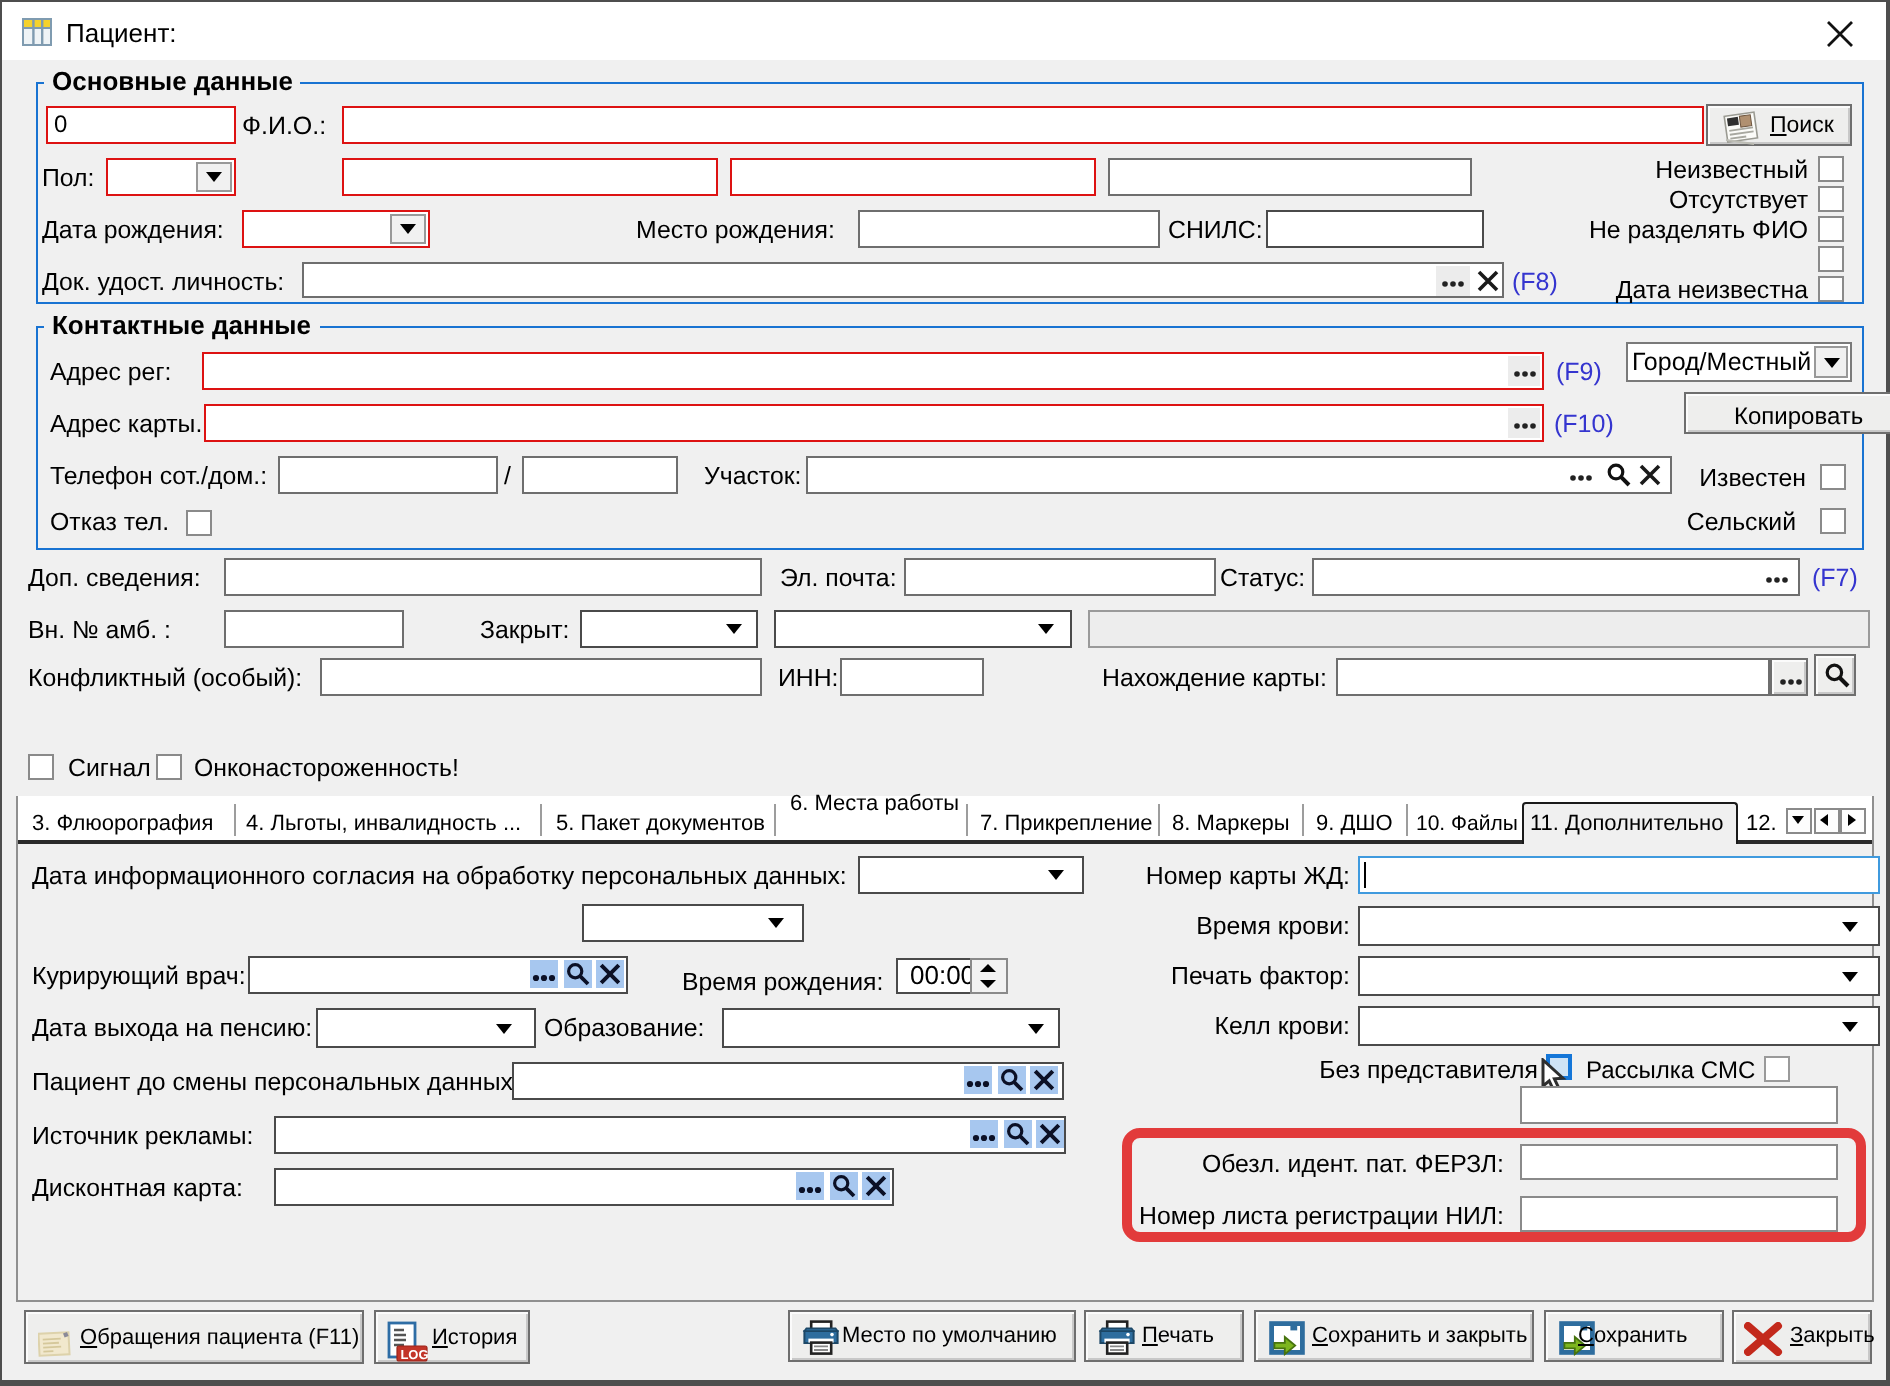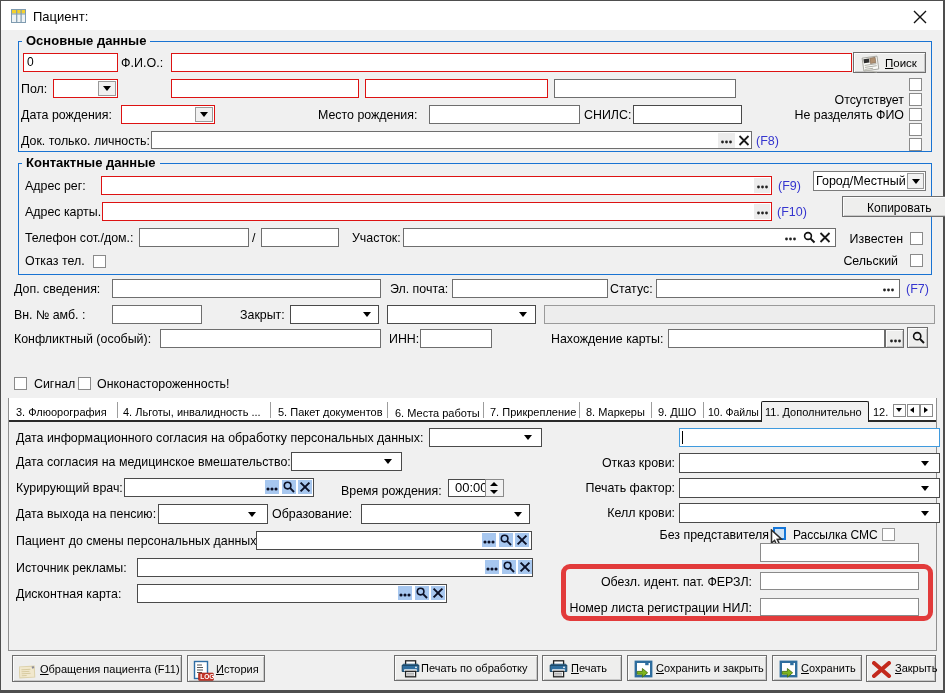--- a/index.html
+++ b/index.html
@@ -69,39 +69,41 @@
 
 <div class="lbl" style="left:20px;top:107px">Дата рождения:</div>
 <div class="redf" style="left:120px;top:104px;width:94px;height:19px"></div>
 <div class="arrbtn" style="left:194px;top:106px;width:18px;height:15px"></div>
 <div class="tri" style="left:199px;top:111px"></div>
 <div class="lbl" style="left:317px;top:107px">Место рождения:</div>
 <div class="fld" style="left:428px;top:104px;width:151px;height:19px"></div>
 <div class="lbl" style="left:583px;top:107px">СНИЛС:</div>
 <div class="fldd" style="left:632px;top:104px;width:109px;height:19px;border-width:1.5px"></div>
 
-<div class="lbl" style="left:20px;top:133px">Док. только. личность:</div>
+<div class="lbl" style="left:20px;top:133px">Док. удост. личность:</div>
 <div class="fld" style="left:150px;top:130px;width:601px;height:18px"></div>
 <div style="position:absolute;left:717px;top:132px;width:17px;height:15px;background:#ececec"></div>
 <svg style="position:absolute;left:719px;top:133px" width="13" height="13" viewBox="0 0 13 13">
       <circle cx="2.5" cy="8" r="1.4" fill="#222"></circle>
       <circle cx="6.5" cy="8" r="1.4" fill="#222"></circle>
       <circle cx="10.5" cy="8" r="1.4" fill="#222"></circle>
     </svg>
 <svg style="position:absolute;left:737px;top:134px" width="12" height="11" viewBox="0 0 12 11">
       <path d="M1.5 1 L10.5 10 M10.5 1 L1.5 10" stroke="#1a1a1a" stroke-width="1.8"></path>
     </svg>
 <div class="hint" style="left:755px;top:133px">(F8)</div>
 
+<div class="rlbl" style="left:700px;top:77px;width:203px">Неизвестный</div>
     <div class="cb" style="left:908px;top:77px"></div>
 <div class="rlbl" style="left:700px;top:92px;width:203px">Отсутствует</div>
     <div class="cb" style="left:908px;top:92px"></div>
 <div class="rlbl" style="left:700px;top:107px;width:203px">Не разделять ФИО</div>
     <div class="cb" style="left:908px;top:107px"></div>
     <div class="cb" style="left:908px;top:122px"></div>
+<div class="rlbl" style="left:700px;top:137px;width:203px">Дата неизвестна</div>
     <div class="cb" style="left:908px;top:137px"></div>
 
 <div class="grp" style="left:17px;top:162px;width:914px;height:112px"></div>
 <div class="grplbl" style="left:21px;top:155px">Контактные данные</div>
 
 <div class="lbl" style="left:24px;top:178px">Адрес рег:</div>
 <div class="redf" style="left:100px;top:175px;width:671px;height:19px"></div>
 <div style="position:absolute;left:753px;top:177px;width:16px;height:15px;background:#ececec"></div>
 <svg style="position:absolute;left:755px;top:178px" width="13" height="13" viewBox="0 0 13 13">
       <circle cx="2.5" cy="8" r="1.4" fill="#222"></circle>
@@ -199,21 +201,21 @@
 <div style="position:absolute;left:7px;top:397px;width:929px;height:253px;border:1px solid #8f8f8f;border-top:none"></div>
 <div style="position:absolute;left:8px;top:397px;width:927px;height:22px;background:#fff"></div>
 <div style="position:absolute;left:8px;top:419px;width:753px;height:1.5px;background:#2a2a2a"></div>
 <div style="position:absolute;left:866px;top:419px;width:69px;height:1.5px;background:#2a2a2a"></div>
 <div class="tlbl" style="left:15px;top:405px">3. Флюорография</div>
 <div class="tsep" style="left:116px"></div>
 <div class="tlbl" style="left:122px;top:405px">4. Льготы, инвалидность ...</div>
 <div class="tsep" style="left:269px"></div>
 <div class="tlbl" style="left:277px;top:405px">5. Пакет документов</div>
 <div class="tsep" style="left:386px"></div>
-<div class="tlbl" style="left:394px;top:406px">6. Места работы</div>
+<div class="tlbl" style="left:394px;top:395px">6. Места работы</div>
 <div class="tsep" style="left:482px"></div>
 <div class="tlbl" style="left:489px;top:405px">7. Прикрепление</div>
 <div class="tsep" style="left:578px"></div>
 <div class="tlbl" style="left:585px;top:405px">8. Маркеры</div>
 <div class="tsep" style="left:650px"></div>
 <div class="tlbl" style="left:657px;top:405px">9. ДШО</div>
 <div class="tsep" style="left:702px"></div>
 <div class="tlbl" style="left:707px;top:405px;font-size:10.5px">10. Файлы</div>
 <div style="position:absolute;left:760px;top:400px;width:108px;height:21px;background:#f0f0f0;border:1.5px solid #1a1a1a;border-bottom:none;border-radius:2px 2px 0 0"></div>
 <div class="tlbl" style="left:764px;top:405px">11. Дополнительно</div>
@@ -221,21 +223,20 @@
 <div class="arrbtn" style="left:892px;top:403px;width:13px;height:13px;background:#fdfdfd;border-color:#8a8a8a"></div>
 <div class="tri" style="left:895px;top:407px;border-left-width:3.5px;border-right-width:3.5px;border-top-width:4.5px"></div>
 <div class="arrbtn" style="left:906px;top:403px;width:13px;height:13px;background:#fdfdfd;border-color:#8a8a8a"></div>
 <div style="position:absolute;left:909px;top:406px;width:0;height:0;border-top:3.5px solid transparent;border-bottom:3.5px solid transparent;border-right:4.5px solid #000"></div>
 <div class="arrbtn" style="left:919px;top:403px;width:13px;height:13px;background:#fdfdfd;border-color:#8a8a8a"></div>
 <div style="position:absolute;left:923px;top:406px;width:0;height:0;border-top:3.5px solid transparent;border-bottom:3.5px solid transparent;border-left:4.5px solid #000"></div>
 
 <div class="lbl" style="left:15px;top:430px">Дата информационного согласия на обработку персональных данных:</div>
 <div class="fldd" style="left:428px;top:427px;width:113px;height:19px"></div>
 <div class="tri" style="left:523px;top:434px"></div>
-<div class="lbl" style="left:15px;top:454px">Дата согласия на медицинское вмешательство:</div>
 <div class="fldd" style="left:290px;top:451px;width:111px;height:19px"></div>
 <div class="tri" style="left:383px;top:458px"></div>
 <div class="lbl" style="left:15px;top:480px">Курирующий врач:</div>
 <div class="fldd" style="left:123px;top:477px;width:190px;height:19px"></div>
 <div class="bb2" style="left:264px;top:479px"><svg width="14" height="14" viewBox="0 0 14 14">
         <circle cx="3" cy="9" r="1.55" fill="#0b1026"></circle>
         <circle cx="7" cy="9" r="1.55" fill="#0b1026"></circle>
         <circle cx="11" cy="9" r="1.55" fill="#0b1026"></circle>
       </svg></div>
 <div class="bb2" style="left:281px;top:479px"><svg width="14" height="14" viewBox="0 0 14 14">
@@ -292,23 +293,24 @@
         <circle cx="11" cy="9" r="1.55" fill="#0b1026"></circle>
       </svg></div>
 <div class="bb2" style="left:414px;top:585px"><svg width="14" height="14" viewBox="0 0 14 14">
         <circle cx="5.6" cy="5.6" r="3.3" fill="none" stroke="#0b1026" stroke-width="1.6"></circle>
         <path d="M8.2 8.2 L12 12" stroke="#0b1026" stroke-width="1.9"></path>
       </svg></div>
 <div class="bb2" style="left:430px;top:585px"><svg width="14" height="14" viewBox="0 0 14 14">
         <path d="M2.6 2.6 L11.4 11.4 M11.4 2.6 L2.6 11.4" stroke="#0b1026" stroke-width="2"></path>
       </svg></div>
 
+<div class="rlbl" style="left:450px;top:430px;width:224px">Номер карты ЖД:</div>
 <div style="position:absolute;left:678px;top:427px;width:261px;height:19px;background:#fff;border:1px solid #3f9ade"></div>
 <div style="position:absolute;left:681px;top:430px;width:1px;height:13px;background:#000"></div>
-<div class="rlbl" style="left:450px;top:455px;width:224px">Отказ крови:</div>
+<div class="rlbl" style="left:450px;top:455px;width:224px">Время крови:</div>
 <div class="fldd" style="left:678px;top:452px;width:261px;height:20px;border-width:1.5px"></div>
 <div class="tri" style="left:920px;top:460px"></div>
 <div class="rlbl" style="left:450px;top:480px;width:224px">Печать фактор:</div>
 <div class="fldd" style="left:678px;top:477px;width:261px;height:20px;border-width:1.5px"></div>
 <div class="tri" style="left:920px;top:485px"></div>
 <div class="rlbl" style="left:450px;top:505px;width:224px">Келл крови:</div>
 <div class="fldd" style="left:678px;top:502px;width:261px;height:20px;border-width:1.5px"></div>
 <div class="tri" style="left:920px;top:510px"></div>
 <div class="rlbl" style="left:500px;top:527px;width:268px">Без представителя</div>
 <div style="position:absolute;left:772px;top:526px;width:13px;height:13px;background:#cfe3f5;border:2px solid #1476d8"></div>
@@ -344,21 +346,21 @@
 <div class="btn" style="left:393px;top:654px;width:144px;height:26px">
  <svg class="prn" style="position:absolute;left:6px;top:4px" width="19" height="18" viewBox="0 0 19 18">
         <rect x="4.6" y="0.8" width="10" height="5" fill="#fff" stroke="#222" stroke-width="1.3"></rect>
         <path d="M1.2 5.5 h16.6 v6 h-16.6 z" fill="#2e6d9e" stroke="#1c4766" stroke-width="1"></path>
         <path d="M2.2 4.2 h14.6 l1 1.3 h-16.6 z" fill="#2e6d9e" stroke="#1c4766" stroke-width="0.8"></path>
         <rect x="3.2" y="9.3" width="12.6" height="2" fill="#fff"></rect>
         <circle cx="15" cy="7.3" r="0.9" fill="#fff"></circle>
         <rect x="4.6" y="11.3" width="10" height="5.5" fill="#fff" stroke="#222" stroke-width="1.3"></rect>
         <path d="M6 13.2h7M6 15h7" stroke="#888" stroke-width="0.9"></path>
       </svg>
- <span style="position:absolute;left:26px;top:6px">Печать по обработку</span>
+ <span style="position:absolute;left:26px;top:6px">Место по умолчанию</span>
 </div>
 <div class="btn" style="left:541px;top:654px;width:80px;height:26px">
  <svg class="prn" style="position:absolute;left:6px;top:4px" width="19" height="18" viewBox="0 0 19 18">
         <rect x="4.6" y="0.8" width="10" height="5" fill="#fff" stroke="#222" stroke-width="1.3"></rect>
         <path d="M1.2 5.5 h16.6 v6 h-16.6 z" fill="#2e6d9e" stroke="#1c4766" stroke-width="1"></path>
         <path d="M2.2 4.2 h14.6 l1 1.3 h-16.6 z" fill="#2e6d9e" stroke="#1c4766" stroke-width="0.8"></path>
         <rect x="3.2" y="9.3" width="12.6" height="2" fill="#fff"></rect>
         <circle cx="15" cy="7.3" r="0.9" fill="#fff"></circle>
         <rect x="4.6" y="11.3" width="10" height="5.5" fill="#fff" stroke="#222" stroke-width="1.3"></rect>
         <path d="M6 13.2h7M6 15h7" stroke="#888" stroke-width="0.9"></path>
@@ -372,21 +374,21 @@
         <path d="M3.2 11.4 h5.2 v-2.9 l5.2 4.3 l-5.2 4.3 v-2.9 h-5.2 z" fill="#7db51e" stroke="#47730f" stroke-width="0.9"></path>
       </svg>
  <span style="position:absolute;left:28px;top:6px"><u>С</u>охранить и закрыть</span>
 </div>
 <div class="btn" style="left:771px;top:654px;width:90px;height:26px">
  <svg class="sav" style="position:absolute;left:6px;top:4px" width="19" height="18" viewBox="0 0 19 18">
         <rect x="1.8" y="1.8" width="15.4" height="14.4" fill="#fff" stroke="#2e6d9e" stroke-width="2.4"></rect>
         <rect x="11.2" y="1" width="3.4" height="4.2" fill="#2e6d9e"></rect>
         <path d="M3.2 11.4 h5.2 v-2.9 l5.2 4.3 l-5.2 4.3 v-2.9 h-5.2 z" fill="#7db51e" stroke="#47730f" stroke-width="0.9"></path>
       </svg>
- <span style="position:absolute;left:28px;top:6px"><u>С</u>охранить</span>
+ <span style="position:absolute;left:16px;top:6px"><u>С</u>охранить</span>
 </div>
 <div class="btn" style="left:865px;top:654px;width:70px;height:27px">
  <svg style="position:absolute;left:5px;top:5px" width="20" height="17" viewBox="0 0 20 17">
         <path d="M2 2 L17 15 M17 2 L2 15" stroke="#c3291c" stroke-width="4" stroke-linecap="round"></path>
       </svg>
  <span style="position:absolute;left:28px;top:6px"><u>З</u>акрыть</span>
 </div>
 </div>
 
 </body></html>

